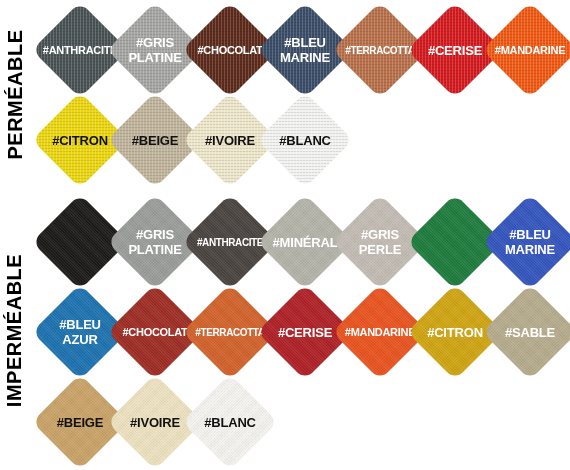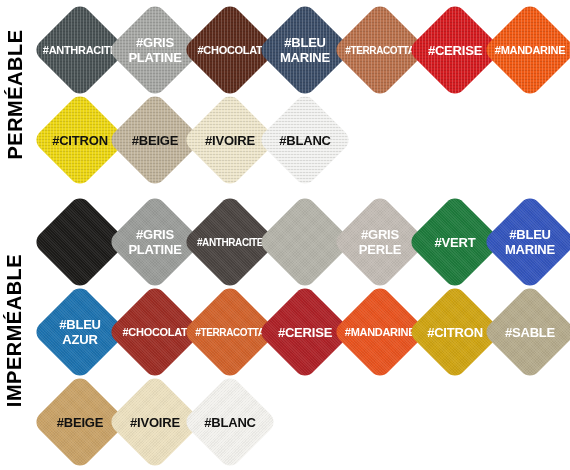--- a/index.html
+++ b/index.html
@@ -176,29 +176,29 @@
       </div>
       <div class="swatch-label lt" style="left: 75px; color: rgb(255, 255, 255);">#GRIS
 PLATINE</div>
       <div class="swatch" style="left: 164px; background: rgb(74, 68, 65);">
         <div class="tex fine"></div>
       </div>
       <div class="swatch-label tiny lt" style="left: 150px; color: rgb(255, 255, 255);">#ANTHRACITE</div>
       <div class="swatch" style="left: 239px; background: rgb(180, 179, 169);">
         <div class="tex fine"></div>
       </div>
+      <div class="swatch-label lt" style="left: 225px; color: rgb(255, 255, 255);">#MINÉRAL</div>
       <div class="swatch" style="left: 314px; background: rgb(194, 187, 180);">
         <div class="tex fine"></div>
       </div>
       <div class="swatch-label lt" style="left: 300px; color: rgb(255, 255, 255);">#GRIS
 PERLE</div>
       <div class="swatch" style="left: 389px; background: rgb(30, 123, 60);">
         <div class="tex fine"></div>
       </div>
-      <div class="swatch-label lt" style="left: 375px; color: rgb(255, 255, 255);">#VERT</div>
       <div class="swatch" style="left: 464px; background: rgb(52, 85, 189);">
         <div class="tex fine"></div>
       </div>
       <div class="swatch-label lt" style="left: 450px; color: rgb(255, 255, 255);">#BLEU
 MARINE</div>
     </div>
   <div class="row row-i2" style="width: 546px;">
       <div class="swatch" style="left: 14px; background: rgb(29, 114, 175);">
         <div class="tex fine"></div>
       </div>

